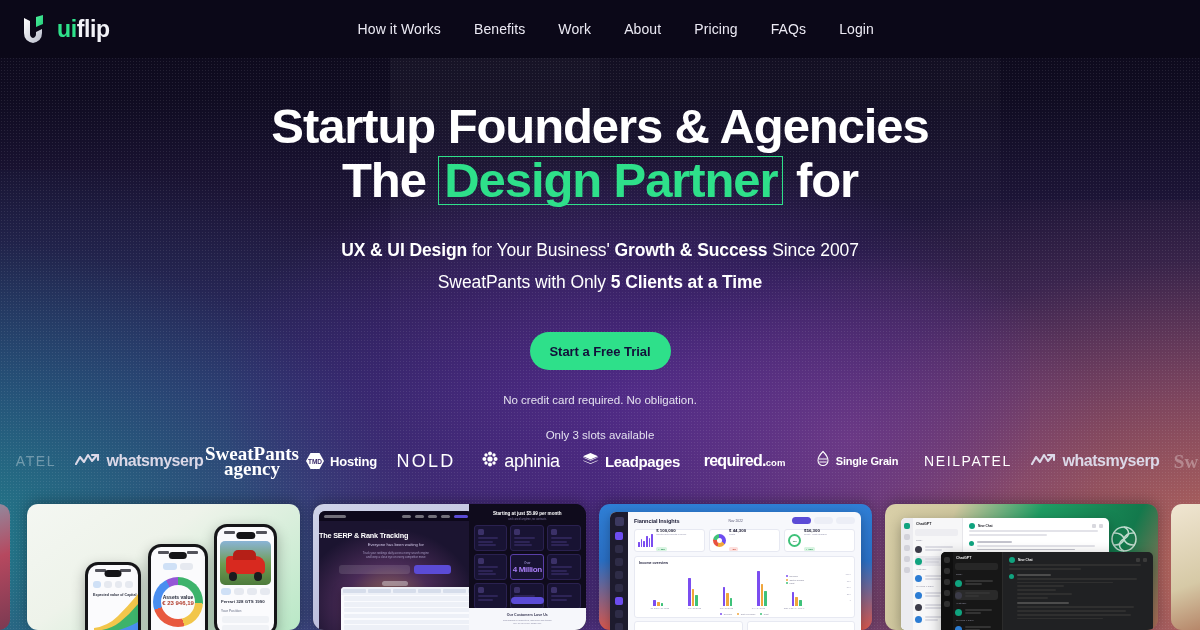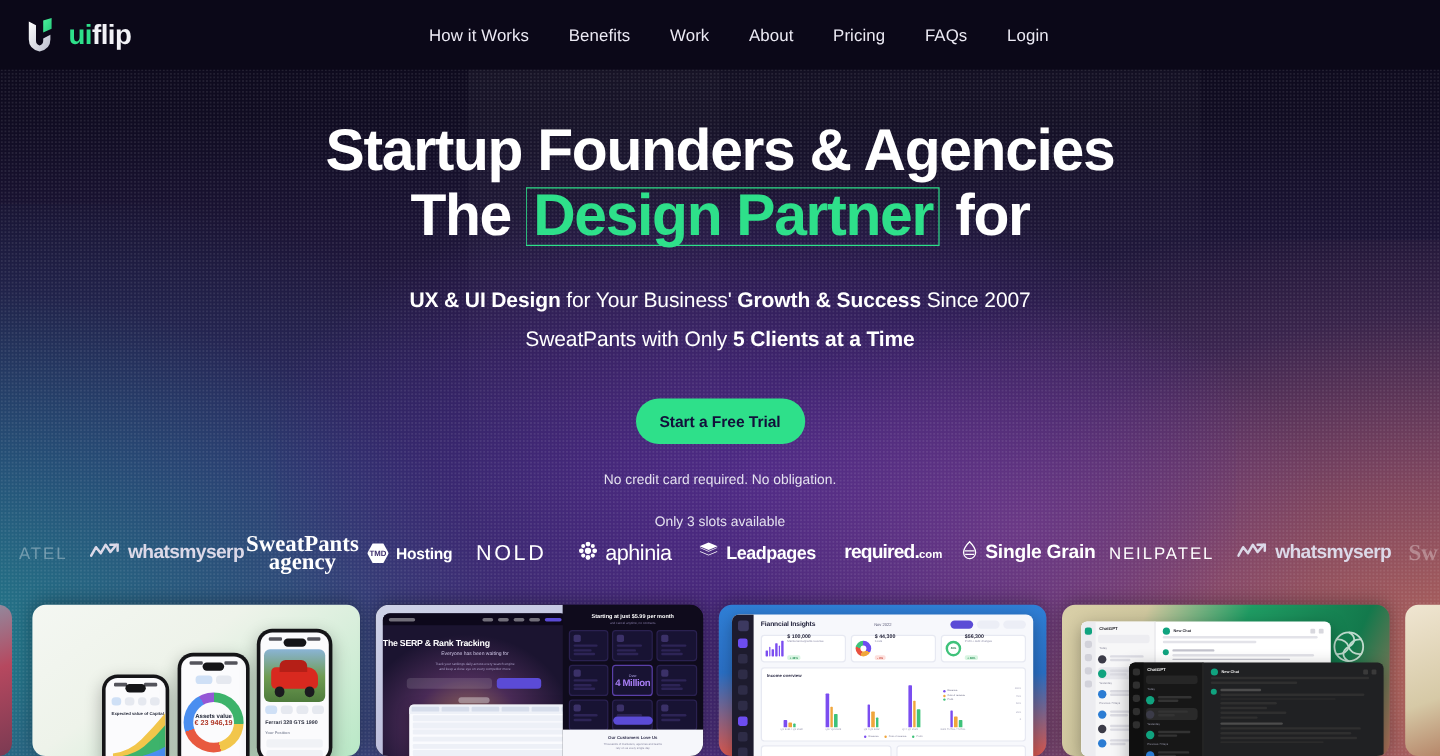--- a/index.html
+++ b/index.html
@@ -101,21 +101,21 @@
     color:#ffffff; flex:0 0 auto; white-space:nowrap;
   }
   .lg-whatsmyserp { font-size:16px; font-weight:600; letter-spacing:-.5px; color:#dcd9e8; }
   .lg-sweat { font-family:"Liberation Serif", serif; font-weight:700; font-size:19px; line-height:15px; text-align:center; }
   .lg-tmd { font-size:13px; font-weight:600; letter-spacing:-.2px; }
   .lg-nold { font-size:18px; font-weight:400; letter-spacing:2.2px; }
   .lg-aphinia { font-size:18px; font-weight:400; letter-spacing:-.4px; }
   .lg-leadpages { font-size:15px; font-weight:600; letter-spacing:-.4px; }
   .lg-teamwork { font-size:16px; font-weight:700; letter-spacing:-.7px; }
   .lg-teamwork small { font-size:9.5px; font-weight:600; letter-spacing:0; }
-  .lg-singlegrain { font-size:16px; font-weight:700; letter-spacing:-.2px; }
+  .lg-singlegrain { font-size:11px; font-weight:700; letter-spacing:-.2px; }
   .lg-neilpatel { font-size:14px; font-weight:400; letter-spacing:1.6px; }
   .fade-l { opacity:.34; }
   .fade-r { opacity:.30; }
   .tmd-hex {
     width:18px;height:18px;background:#ffffff;
     clip-path:polygon(25% 5%,75% 5%,100% 50%,75% 95%,25% 95%,0% 50%);
     color:#3a2a6a;font-size:6.5px;font-weight:700;
     display:flex;align-items:center;justify-content:center;
   }
 

